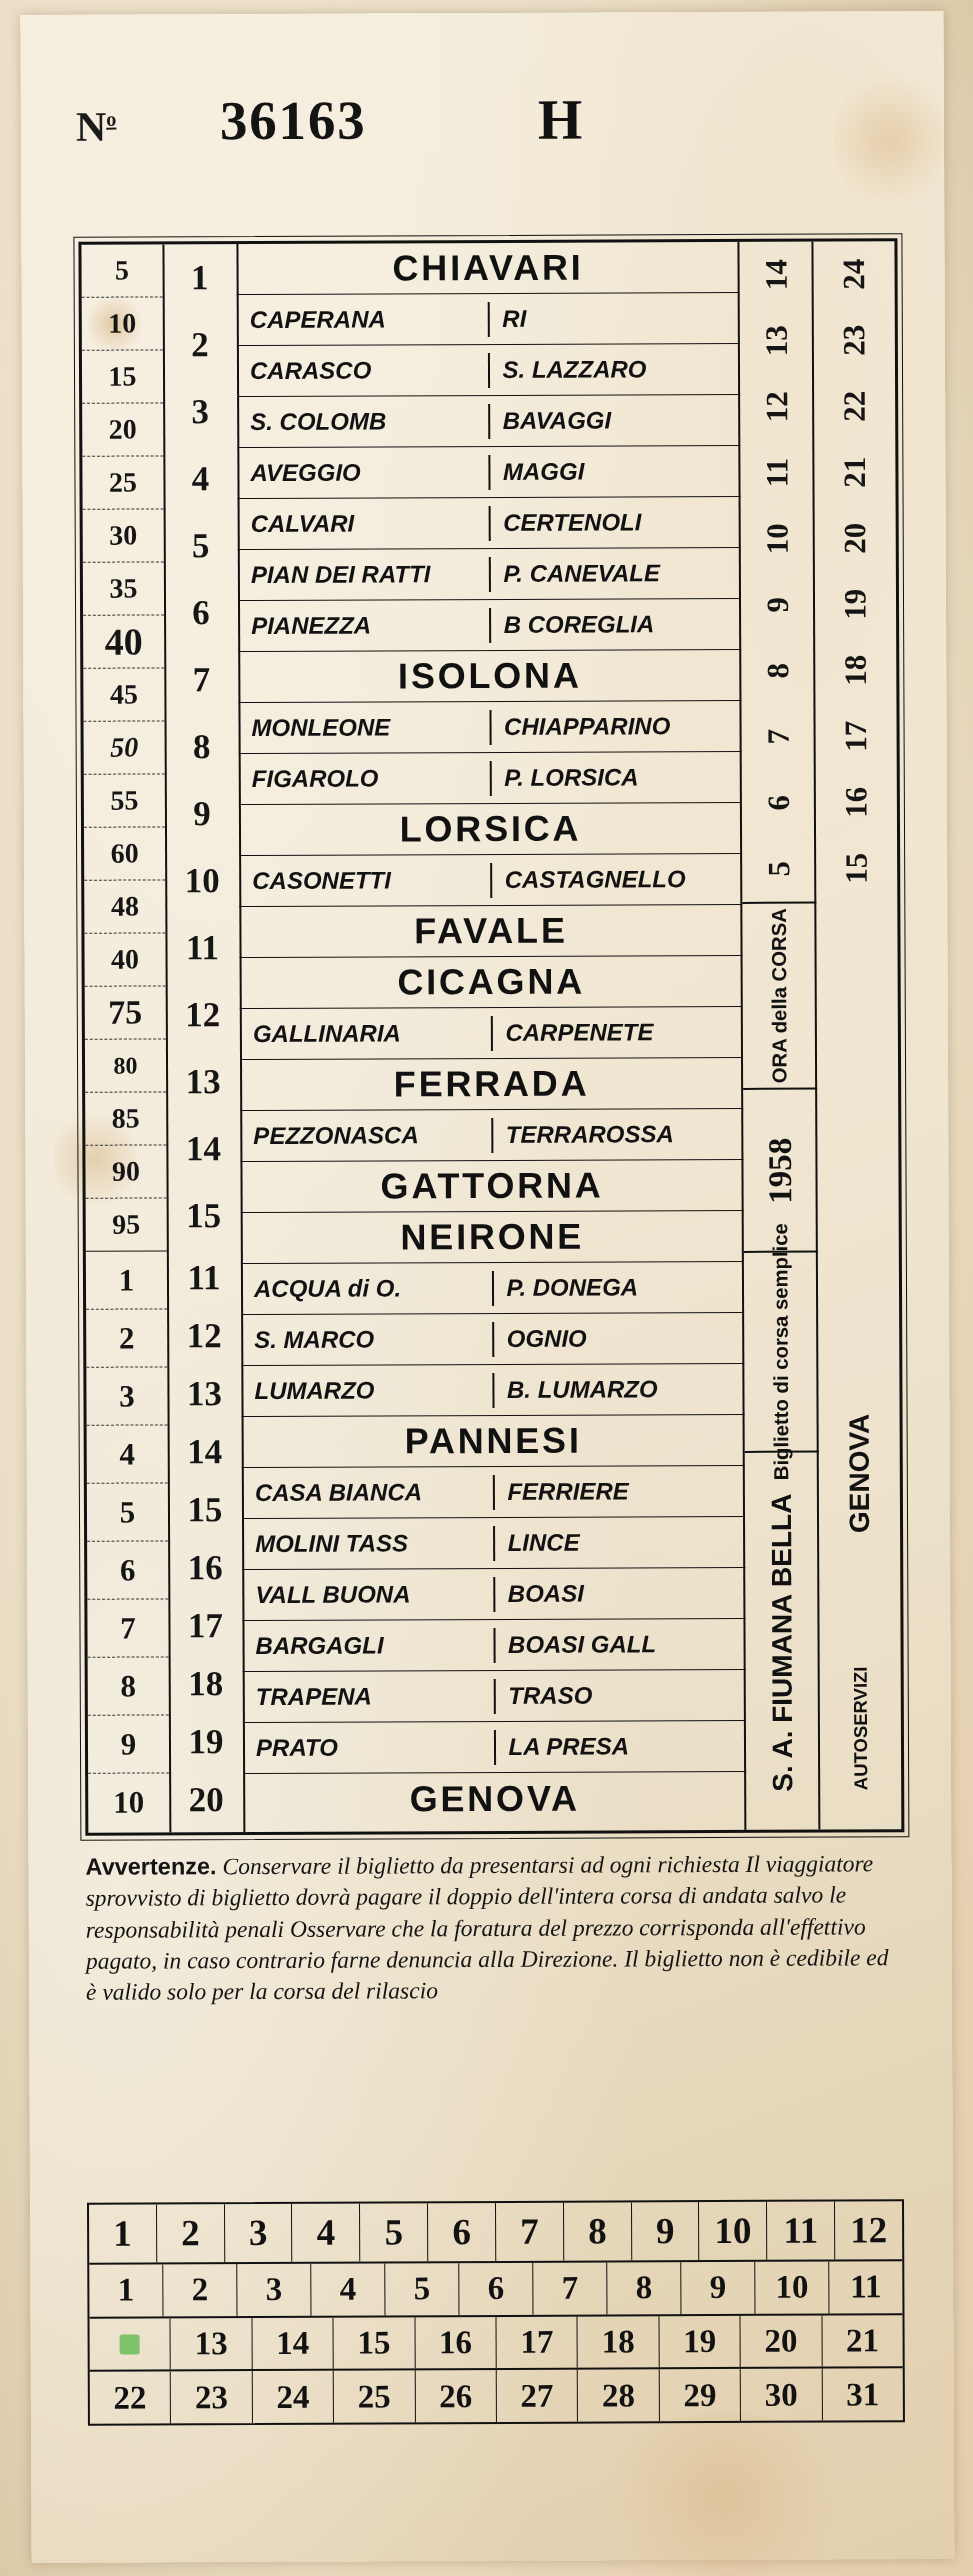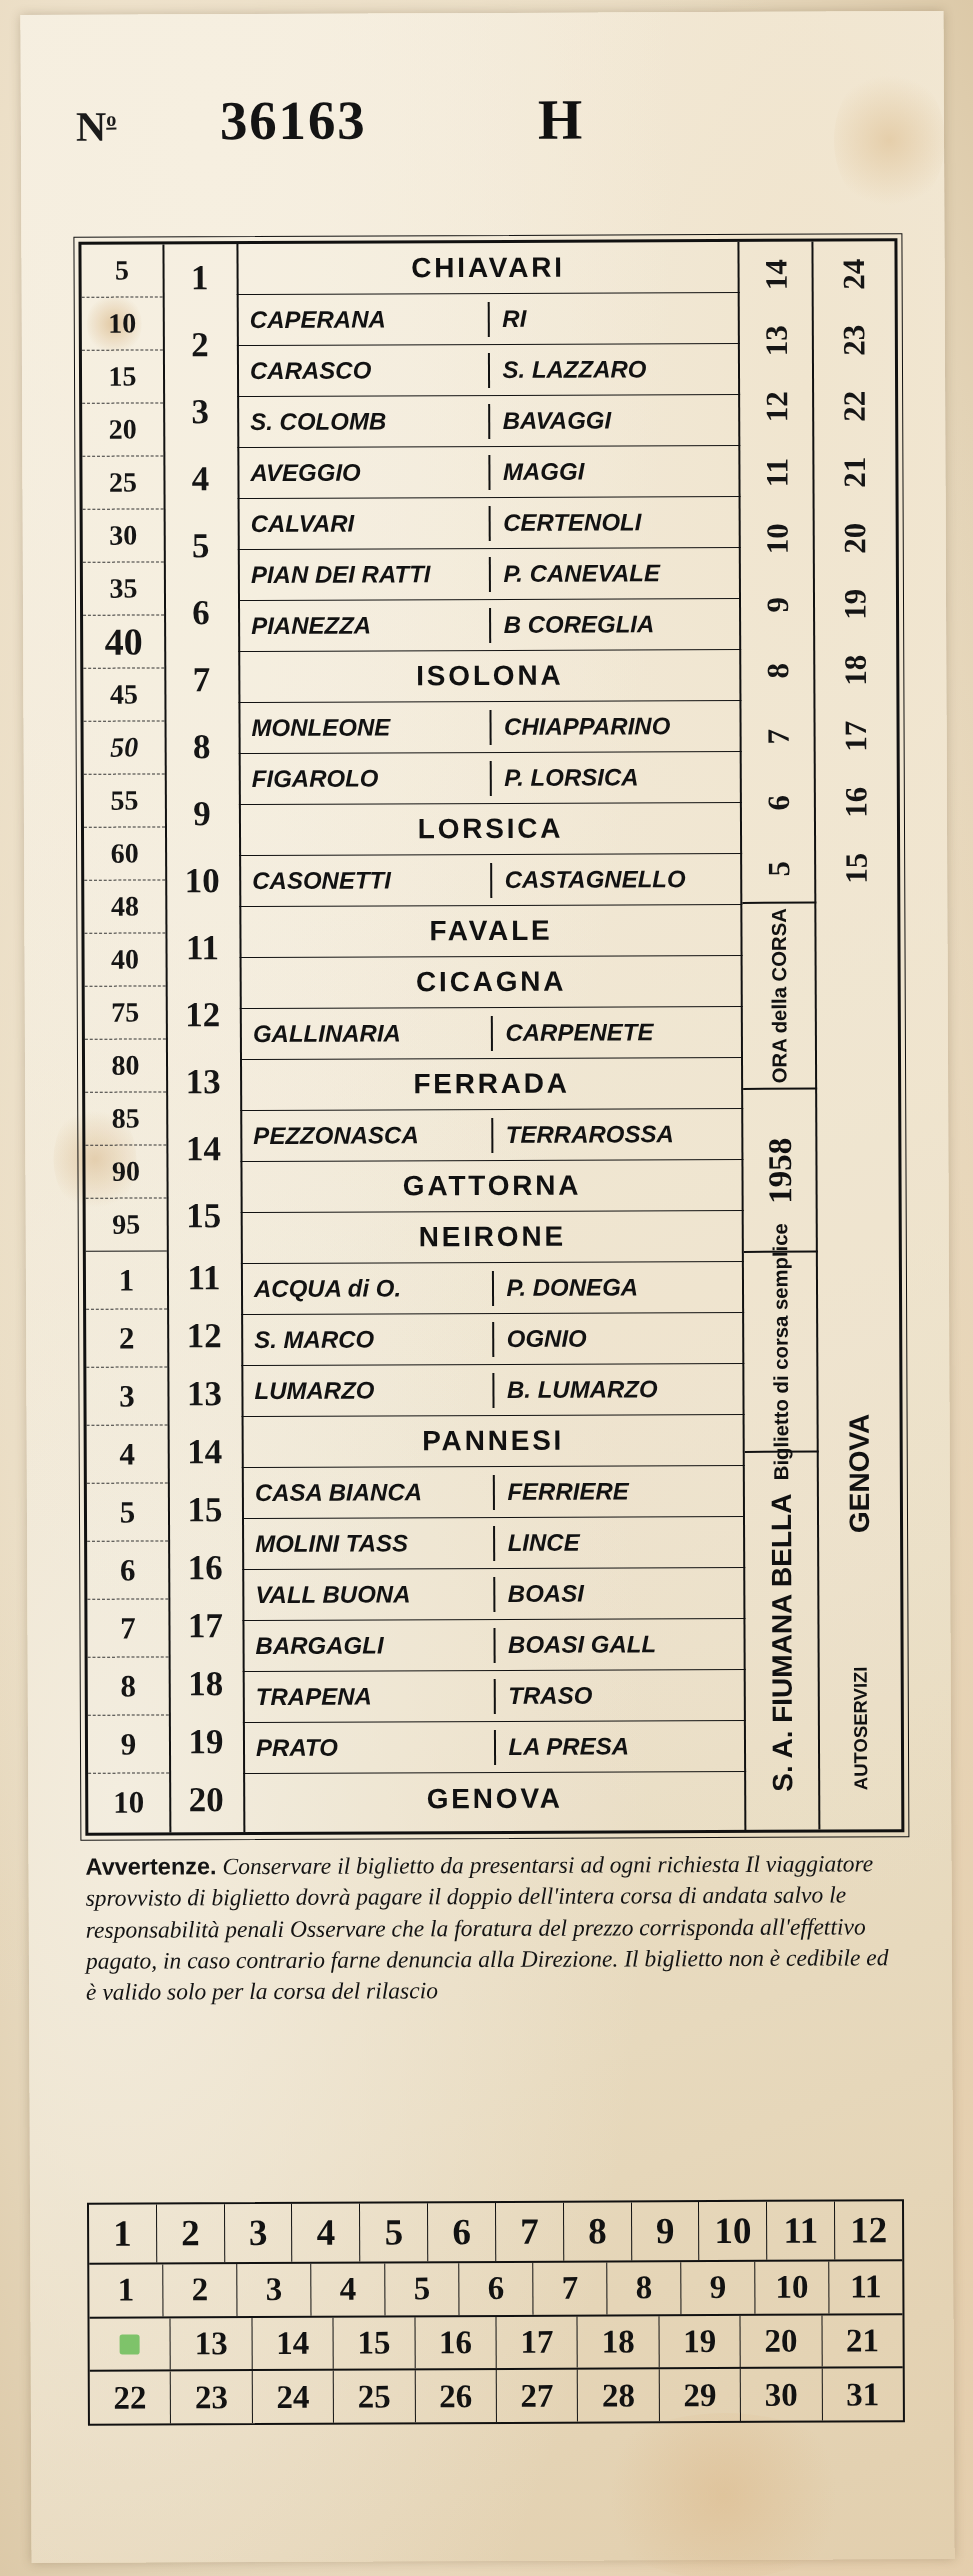--- a/index.html
+++ b/index.html
@@ -47,21 +47,21 @@
   .col-d{position:absolute;right:81px;top:0;width:74px;height:100%;border-left:2.8px solid #111;}
   .col-e{position:absolute;right:0;top:0;width:81px;height:100%;border-left:2.8px solid #111;}
 
   .tick{display:flex;align-items:center;justify-content:center;font-family:"Liberation Serif",serif;font-weight:700;color:#151515;
         border-bottom:0.9px dashed #333;box-sizing:border-box;}
   .tick.solid{border-bottom:1.8px solid #111;}
   .tick.none{border-bottom:none;}
 
   .rowline{display:flex;align-items:center;box-sizing:border-box;border-bottom:1.8px solid #111;}
   .cityrow{justify-content:center;}
-  .cityrow span{font-family:"Liberation Sans",sans-serif;font-weight:700;font-size:28px;letter-spacing:2.8px;color:#111;}
+  .cityrow span{font-family:"Liberation Sans",sans-serif;font-weight:700;font-size:36px;letter-spacing:2.8px;color:#111;}
   .pairrow .l,.pairrow .r{flex:1;padding-left:13px;font-family:"Liberation Sans",sans-serif;font-style:italic;font-weight:700;font-size:24px;color:#121212;white-space:nowrap;overflow:hidden;}
   .pairrow .sep{width:0;border-left:2.8px double #111;height:70%;}
 
   .vtext{position:absolute;left:50%;top:50%;transform:translate(-50%,-50%) rotate(-90deg);white-space:nowrap;
          font-family:"Liberation Sans",sans-serif;font-weight:700;color:#111;}
 
   
   .notice{position:absolute;left:57px;top:1837px;width:813px;}
   .notice .t{font-family:"Liberation Serif",serif;font-style:italic;font-size:23.5px;line-height:1.33;color:#141414;text-align:left;}
   .notice .t b{font-family:"Liberation Sans",sans-serif;font-style:normal;font-weight:700;}
@@ -101,22 +101,22 @@
           <div class="tick" style="height: 53px; font-size: 28px;">25</div>
           <div class="tick" style="height: 53px; font-size: 28px;">30</div>
           <div class="tick" style="height: 53px; font-size: 28px;">35</div>
           <div class="tick" style="height: 53px; font-size: 38px;">40</div>
           <div class="tick" style="height: 53px; font-size: 28px;">45</div>
           <div class="tick" style="height: 53px; font-size: 28px; font-style: italic;">50</div>
           <div class="tick" style="height: 53px; font-size: 28px;">55</div>
           <div class="tick" style="height: 53px; font-size: 28px;">60</div>
           <div class="tick" style="height: 53px; font-size: 28px;">48</div>
           <div class="tick" style="height: 53px; font-size: 28px;">40</div>
-          <div class="tick" style="height: 53px; font-size: 28px;">75</div>
-          <div class="tick" style="height: 53px; font-size: 28px;">80</div>
+          <div class="tick" style="height: 53px; font-size: 34px;">75</div>
+          <div class="tick" style="height: 53px; font-size: 24px;">80</div>
           <div class="tick" style="height: 53px; font-size: 28px;">85</div>
           <div class="tick" style="height: 53px; font-size: 28px;">90</div>
           <div class="tick solid" style="height: 53px; font-size: 28px;">95</div>
           <div class="tick" style="height: 58px; font-size: 31px;">1</div>
           <div class="tick" style="height: 58px; font-size: 31px;">2</div>
           <div class="tick" style="height: 58px; font-size: 31px;">3</div>
           <div class="tick" style="height: 58px; font-size: 31px;">4</div>
           <div class="tick" style="height: 58px; font-size: 31px;">5</div>
           <div class="tick" style="height: 58px; font-size: 31px;">6</div>
           <div class="tick" style="height: 58px; font-size: 31px;">7</div>

